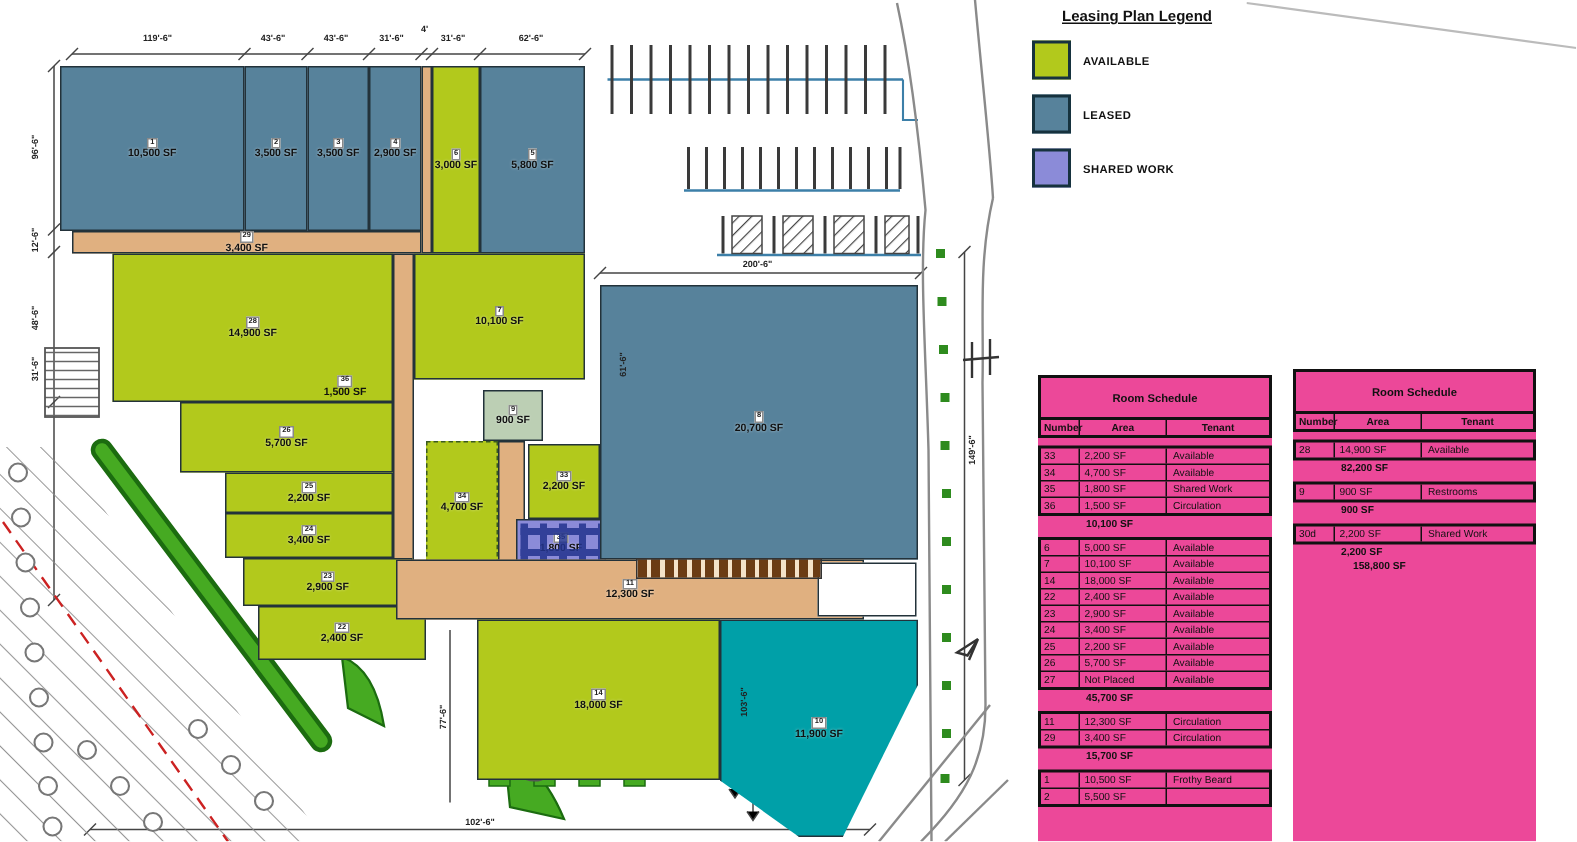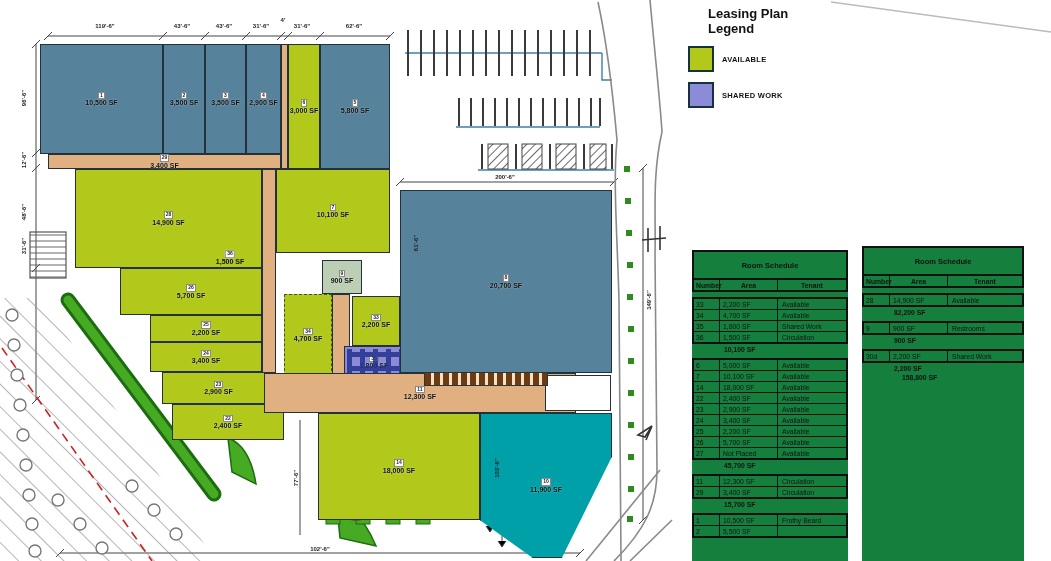--- a/index.html
+++ b/index.html
@@ -22,26 +22,26 @@
   .dim.v{transform:translate(-50%,-50%) rotate(-90deg);}
   .desks{position:absolute;inset:2px;background:
      repeating-linear-gradient(90deg,#23348f 0 5px,transparent 5px 13px),
      repeating-linear-gradient(0deg,transparent 0 4px,#23348f 4px 9px,transparent 9px 14px);
      opacity:.85;}
   .corridor-tables{position:absolute;left:424px;top:372px;width:122px;height:12px;
      background:repeating-linear-gradient(90deg,#6b3c14 0 6px,#f4e2c8 6px 9px);
      border:1px solid #333;}
   
   #legend{position:absolute;left:688px;top:6px;width:150px;}
-  .legend-title{font-size:13px;font-weight:bold;margin-bottom:4px;padding-left:20px;}
+  .legend-title{font-size:10px;font-weight:bold;text-decoration:underline;margin-bottom:4px;padding-left:20px;}
   .legend-item{display:flex;align-items:center;margin-top:10px;}
   .swatch{width:26px;height:26px;border:2.2px solid #16323e;box-sizing:border-box;margin-right:8px;}
   .legend-label{font-size:7.5px;font-weight:bold;letter-spacing:.3px;}
   
-  .rs{position:absolute;background:#15803d;}
+  .rs{position:absolute;background:#ec4899;}
   .rs-head{border:2px solid #111;text-align:center;font-size:7.5px;font-weight:bold;
            padding:9px 0 8px;}
   .rs-cols{display:flex;border:2px solid #111;border-top:none;font-size:6.8px;font-weight:bold;}
   .rs-group{border:2px solid #111;margin-top:5px;}
   .rs-row{display:flex;font-size:6.8px;}
   .rs-row + .rs-row{border-top:1.2px solid #111;}
   .c-num{width:26px;border-right:1.4px solid #111;padding:1.5px 2px;box-sizing:border-box;}
   .c-area{width:58px;border-right:1.4px solid #111;padding:1.5px 3px;box-sizing:border-box;}
   .c-ten{flex:1;padding:1.5px 4px;}
   .rs-cols .c-num,.rs-cols .c-area{text-align:center;}
@@ -331,20 +331,24 @@
   </div>
 
   <div id="legend">
     <div class="legend-title">Leasing Plan Legend</div>
     <div id="legend-items">
         <div class="legend-item">
           <span class="swatch" style="background: rgb(178, 201, 28);"></span>
           <span class="legend-label">AVAILABLE</span>
         </div>
         <div class="legend-item">
+          <span class="swatch" style="background: rgb(87, 130, 155);"></span>
+          <span class="legend-label">LEASED</span>
+        </div>
+        <div class="legend-item">
           <span class="swatch" style="background: rgb(139, 139, 216);"></span>
           <span class="legend-label">SHARED WORK</span>
         </div>
       </div>
   </div>
 
   <div id="schedules">
       <div class="rs" style="left: 692px; top: 250px; width: 156px; height: 311px; overflow: hidden;">
         <div class="rs-head">Room Schedule</div>
         <div class="rs-cols">

